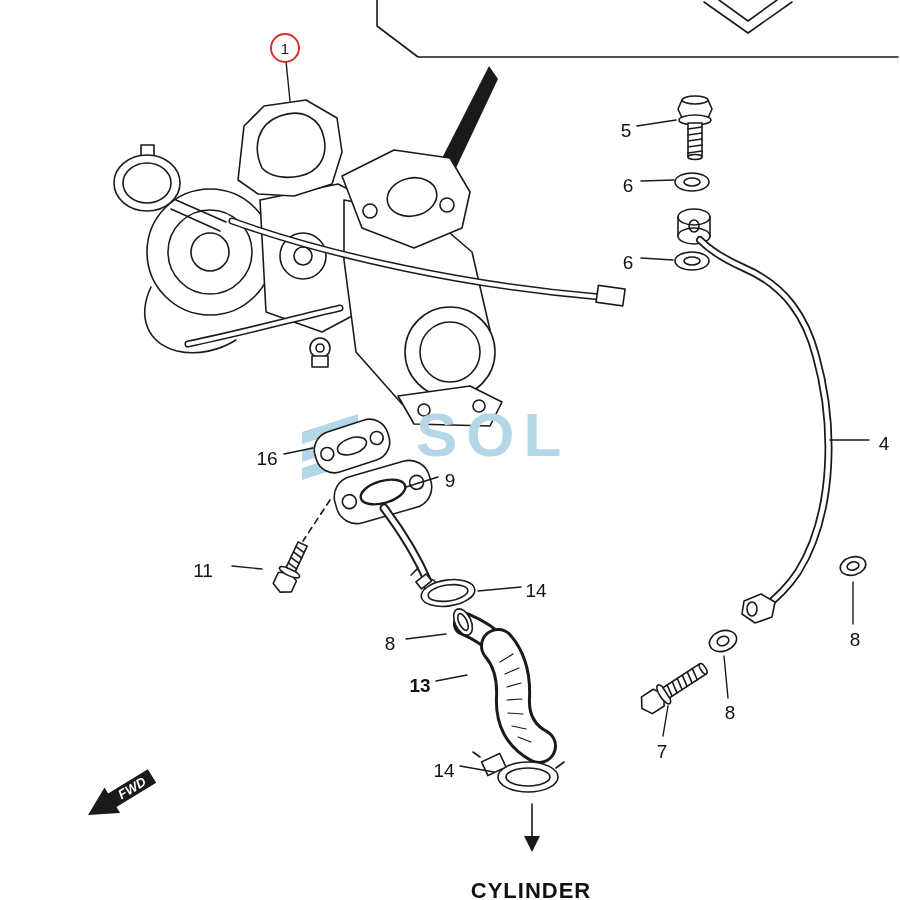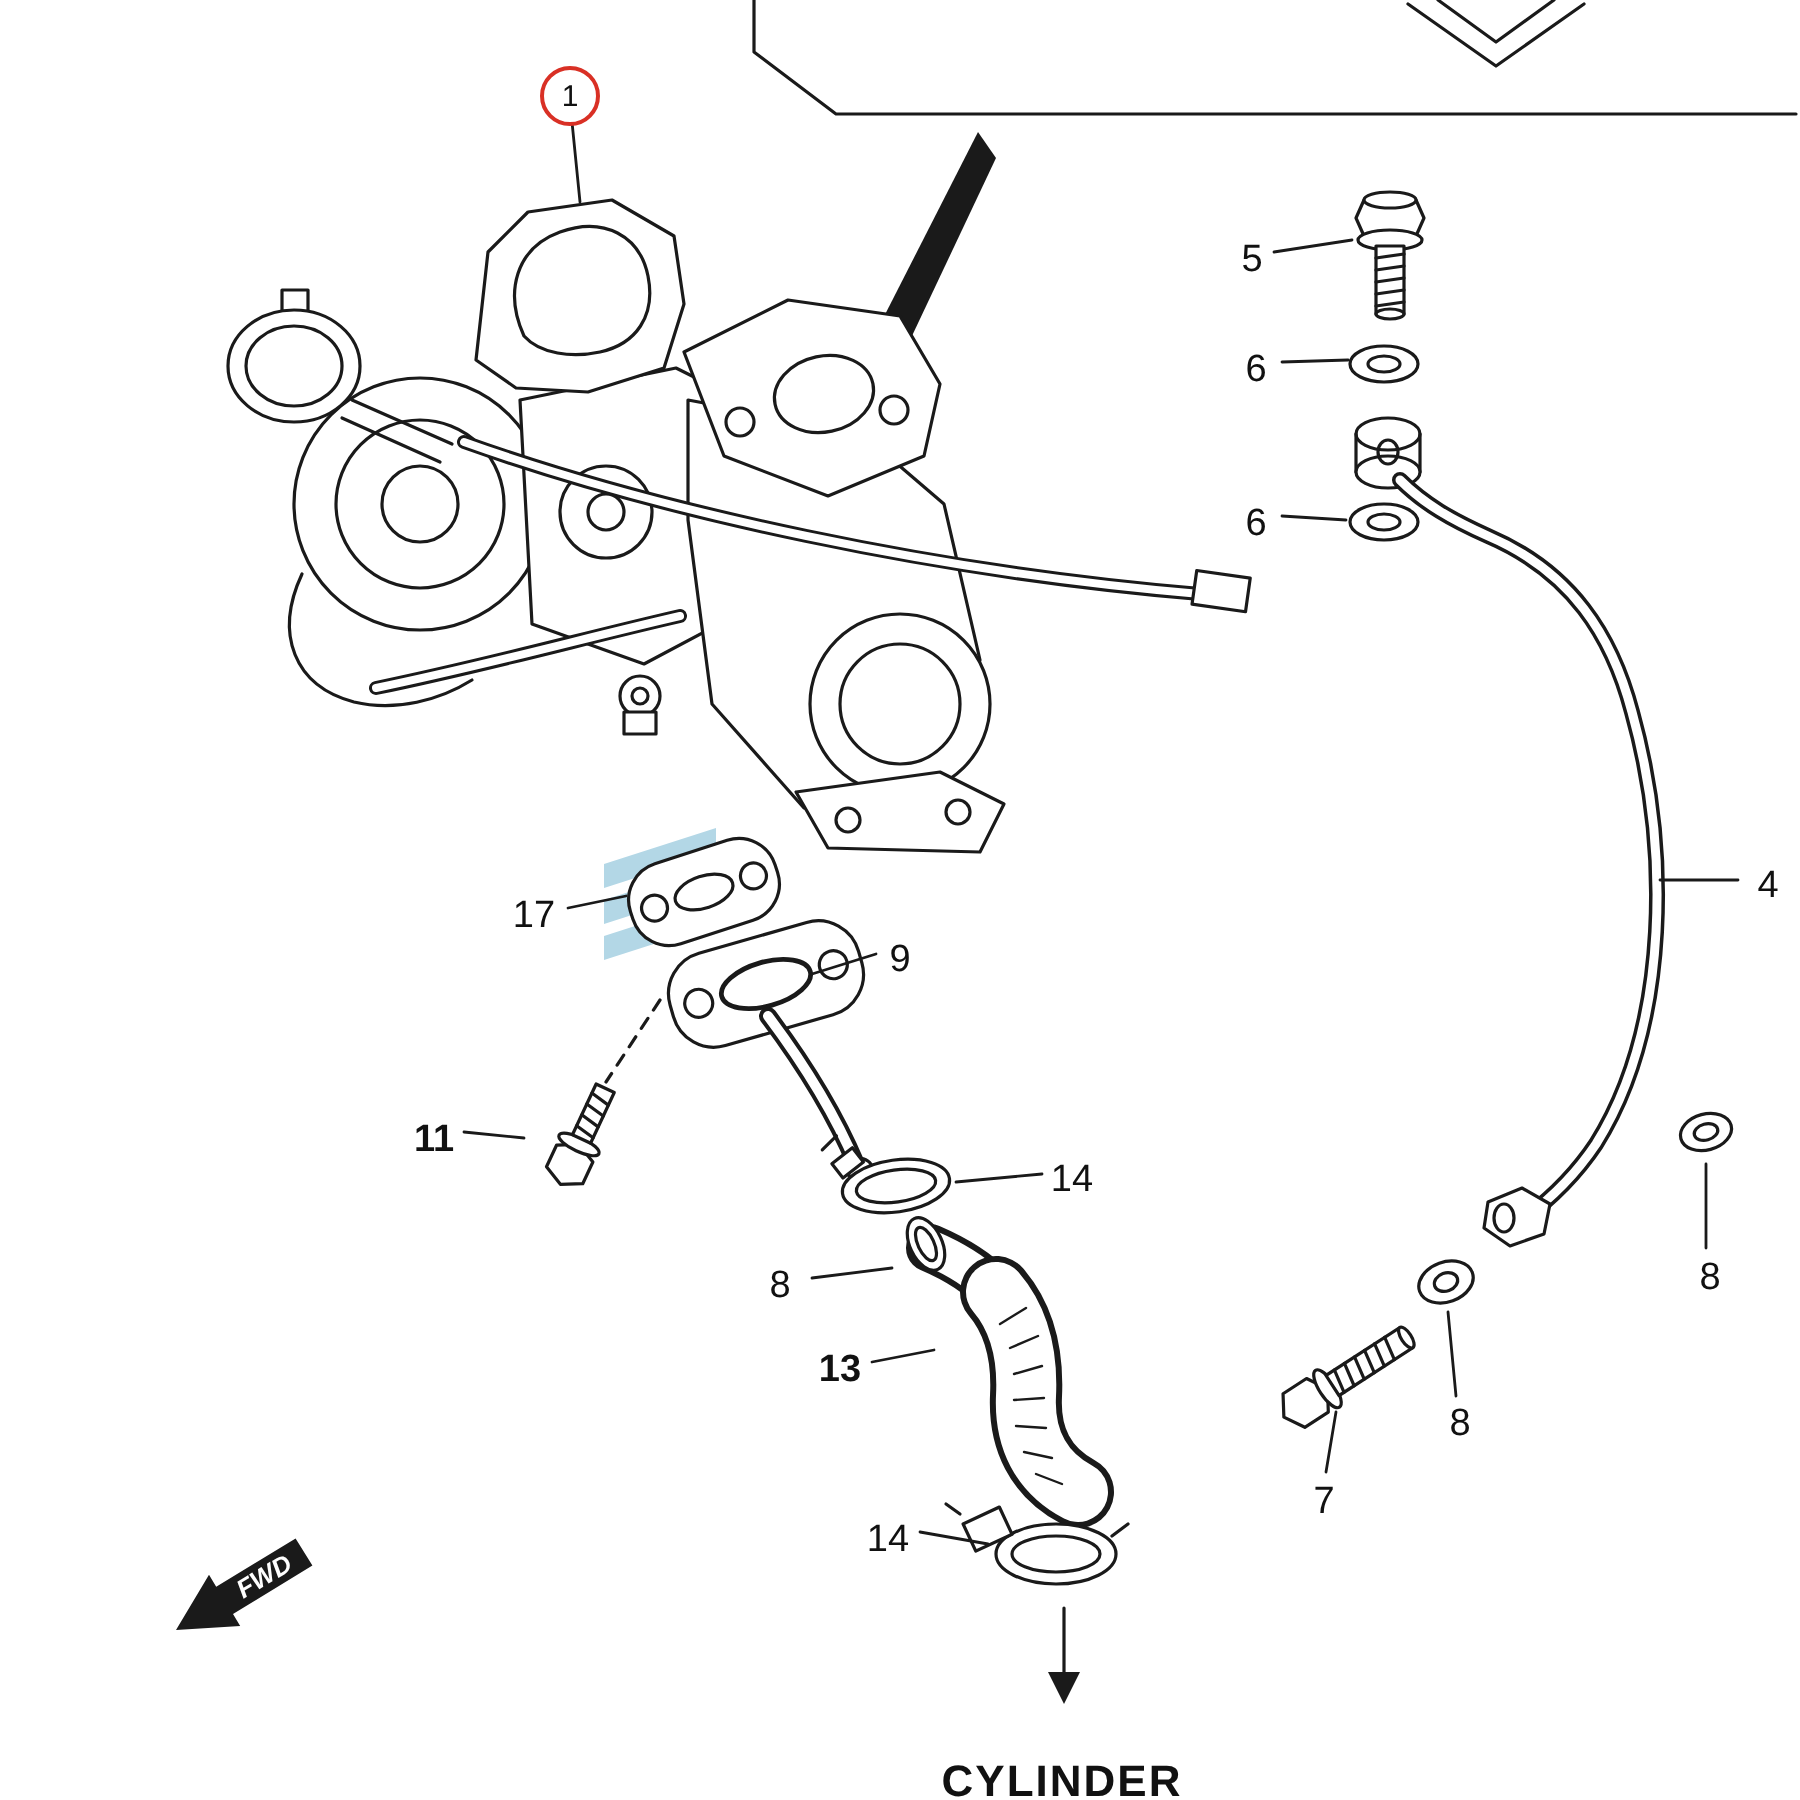--- a/index.html
+++ b/index.html
@@ -261,34 +261,35 @@
         <line x1="438" y1="477" x2="406" y2="487"></line>
         <line x1="232" y1="566" x2="262" y2="569"></line>
         <line x1="521" y1="587" x2="478" y2="591"></line>
         <line x1="406" y1="639" x2="446" y2="634"></line>
         <line x1="436" y1="681" x2="467" y2="675"></line>
         <line x1="460" y1="766" x2="494" y2="772"></line>
       </g>
     </g>
   </svg>
 
+  <div class="watermark-text">SOL</div>
 
   <div class="callout-circled" style="left:285px;top:48px;">
     <span>1</span>
   </div>
   <div class="callout" style="left:626px;top:130px;">5</div>
   <div class="callout" style="left:628px;top:185px;">6</div>
   <div class="callout" style="left:628px;top:262px;">6</div>
   <div class="callout" style="left:884px;top:443px;">4</div>
   <div class="callout" style="left:855px;top:639px;">8</div>
   <div class="callout" style="left:730px;top:712px;">8</div>
   <div class="callout" style="left:662px;top:751px;">7</div>
-  <div class="callout" style="left:267px;top:458px;">17</div>
+  <div class="callout" style="left:267px;top:458px;">16</div>
   <div class="callout" style="left:450px;top:480px;">9</div>
-  <div class="callout" style="left:217px;top:570px;font-weight:bold;">11</div>
+  <div class="callout" style="left:203px;top:570px;">11</div>
   <div class="callout" style="left:536px;top:590px;">14</div>
   <div class="callout" style="left:390px;top:643px;">8</div>
   <div class="callout" style="left:420px;top:685px;font-weight:bold;">13</div>
   <div class="callout" style="left:444px;top:770px;">14</div>
 
   <div class="cylinder-label" style="left:531px;top:864px;margin-top:27px;">CYLINDER</div>
 
 </div>
 
 </body></html>

